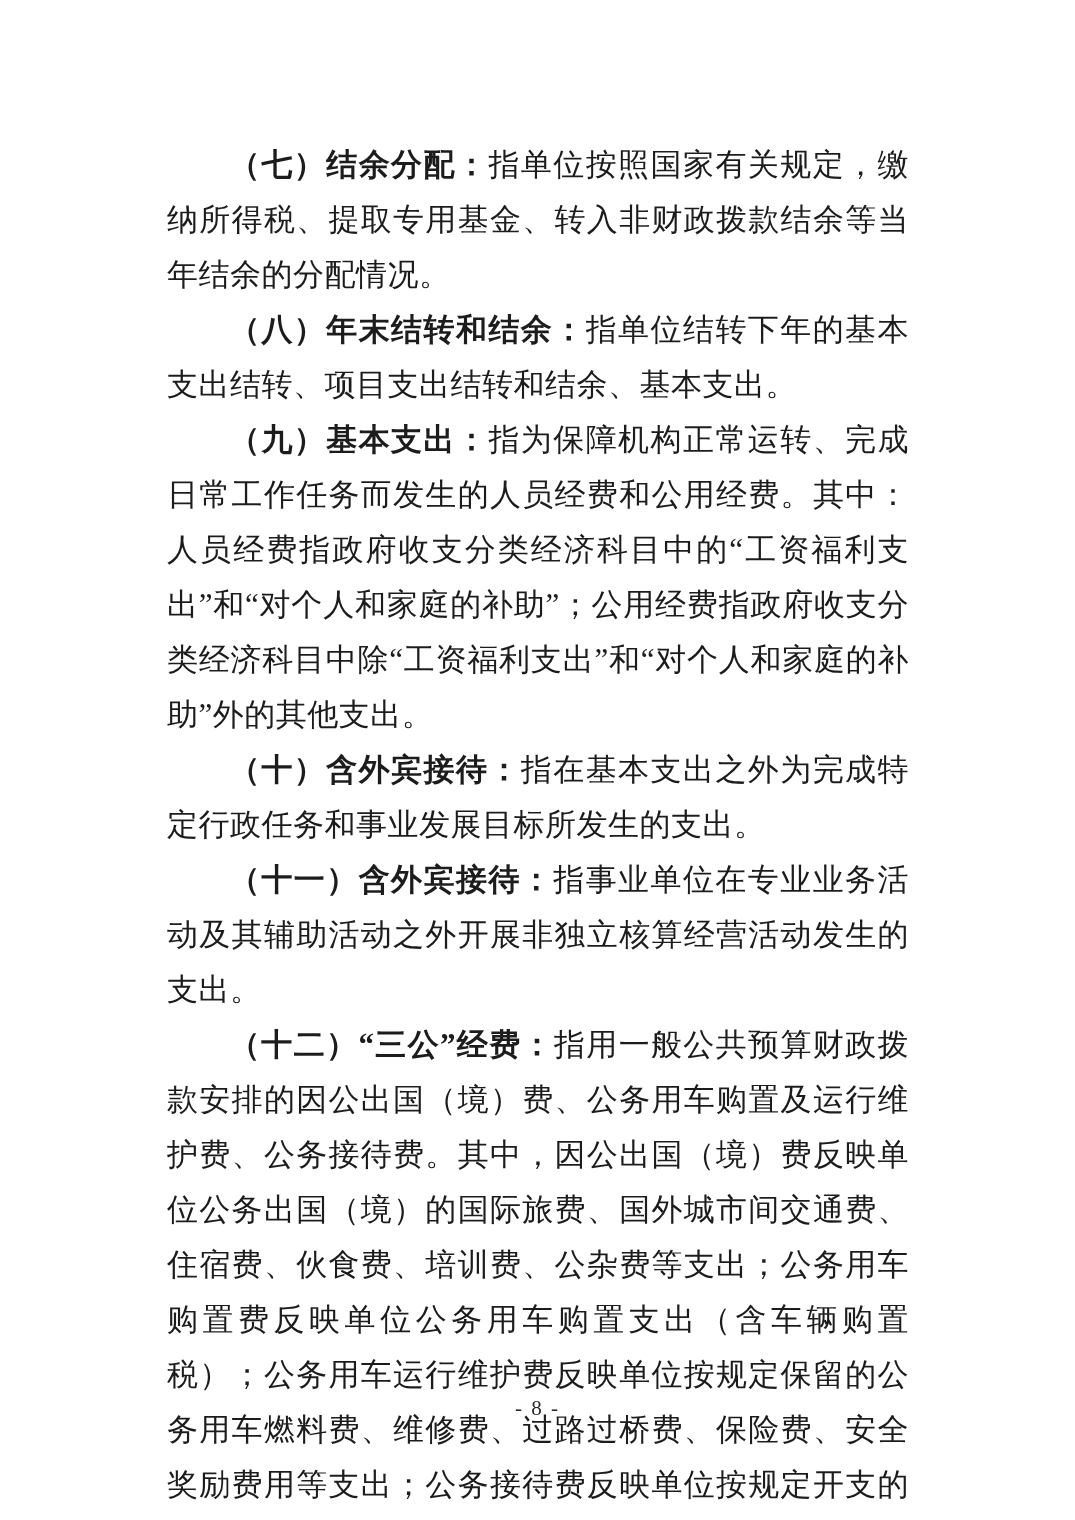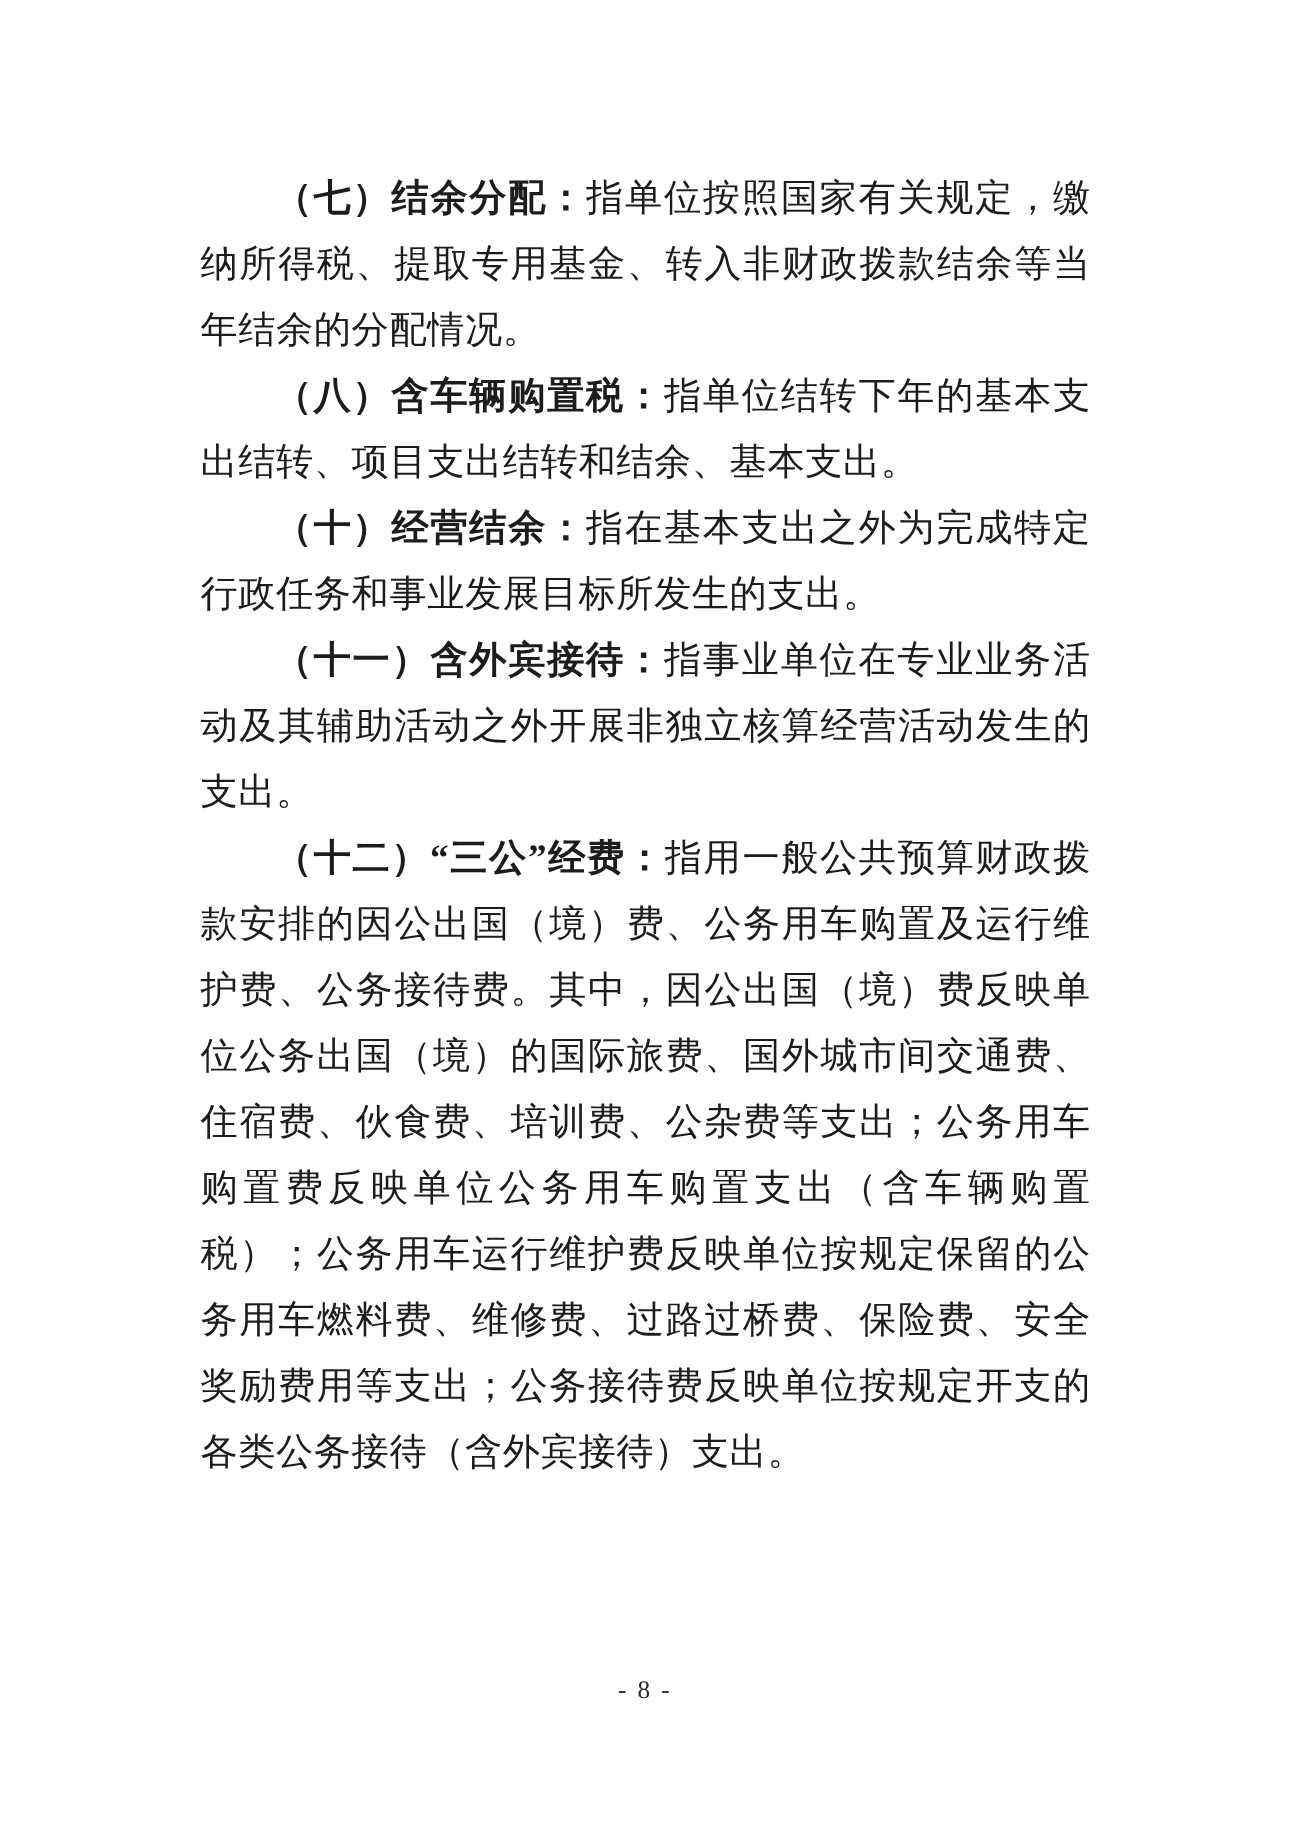--- a/index.html
+++ b/index.html
@@ -46,19 +46,20 @@
     color: #2a2a2a;
     font-weight: 400;
   }
 </style>
 </head>
 <body>
 
 <div class="page">
   <div class="content" id="paragraphs">
       <p class="para"><span class="para-heading">（七）结余分配：</span><span>指单位按照国家有关规定，缴纳所得税、提取专用基金、转入非财政拨款结余等当年结余的分配情况。</span></p>
-      <p class="para"><span class="para-heading">（八）含车辆购置税：</span><span>指单位结转下年的基本支出结转、项目支出结转和结余、基本支出。</span></p>
-      <p class="para"><span class="para-heading">（十）经营结余：</span><span>指在基本支出之外为完成特定行政任务和事业发展目标所发生的支出。</span></p>
+      <p class="para"><span class="para-heading">（八）年末结转和结余：</span><span>指单位结转下年的基本支出结转、项目支出结转和结余、基本支出。</span></p>
+      <p class="para"><span class="para-heading">（九）基本支出：</span><span>指为保障机构正常运转、完成日常工作任务而发生的人员经费和公用经费。其中：人员经费指政府收支分类经济科目中的“工资福利支出”和“对个人和家庭的补助”；公用经费指政府收支分类经济科目中除“工资福利支出”和“对个人和家庭的补助”外的其他支出。</span></p>
+      <p class="para"><span class="para-heading">（十）含外宾接待：</span><span>指在基本支出之外为完成特定行政任务和事业发展目标所发生的支出。</span></p>
       <p class="para"><span class="para-heading">（十一）含外宾接待：</span><span>指事业单位在专业业务活动及其辅助活动之外开展非独立核算经营活动发生的支出。</span></p>
       <p class="para"><span class="para-heading">（十二）“三公”经费：</span><span>指用一般公共预算财政拨款安排的因公出国（境）费、公务用车购置及运行维护费、公务接待费。其中，因公出国（境）费反映单位公务出国（境）的国际旅费、国外城市间交通费、住宿费、伙食费、培训费、公杂费等支出；公务用车购置费反映单位公务用车购置支出（含车辆购置税）；公务用车运行维护费反映单位按规定保留的公务用车燃料费、维修费、过路过桥费、保险费、安全奖励费用等支出；公务接待费反映单位按规定开支的各类公务接待（含外宾接待）支出。</span></p>
     </div>
   <div class="page-number">- 8 -</div>
 </div>
 
 </body></html>

